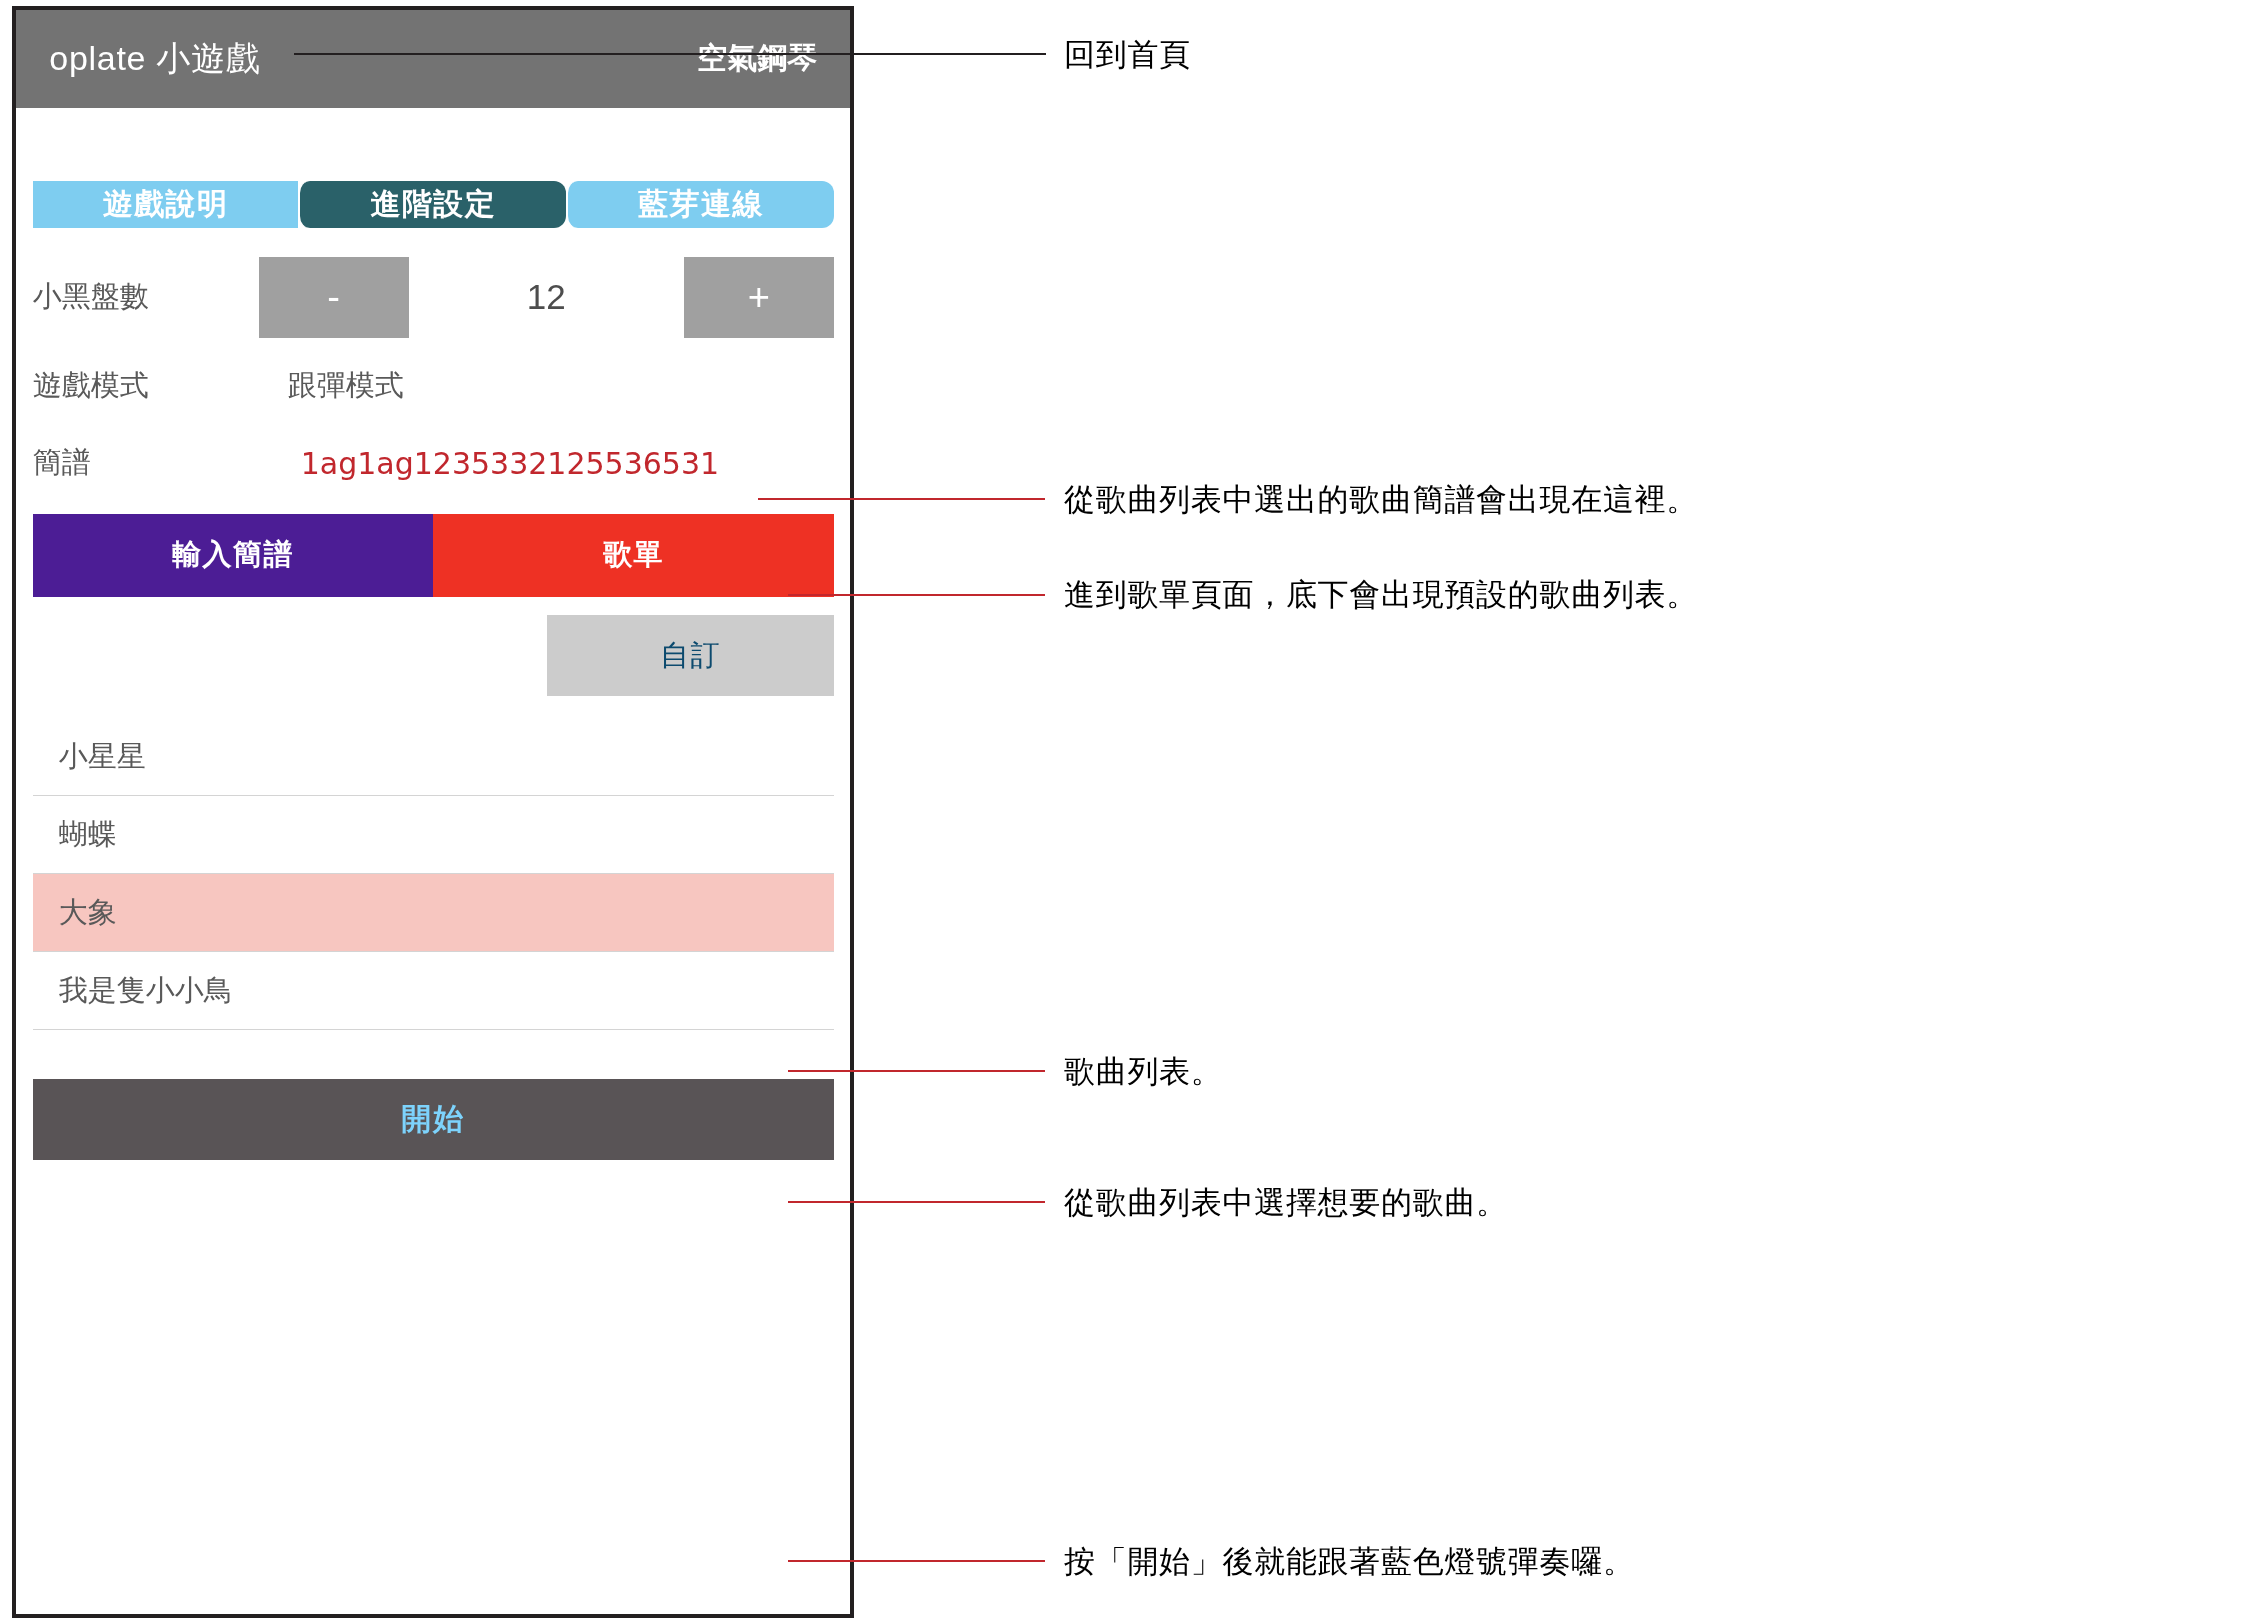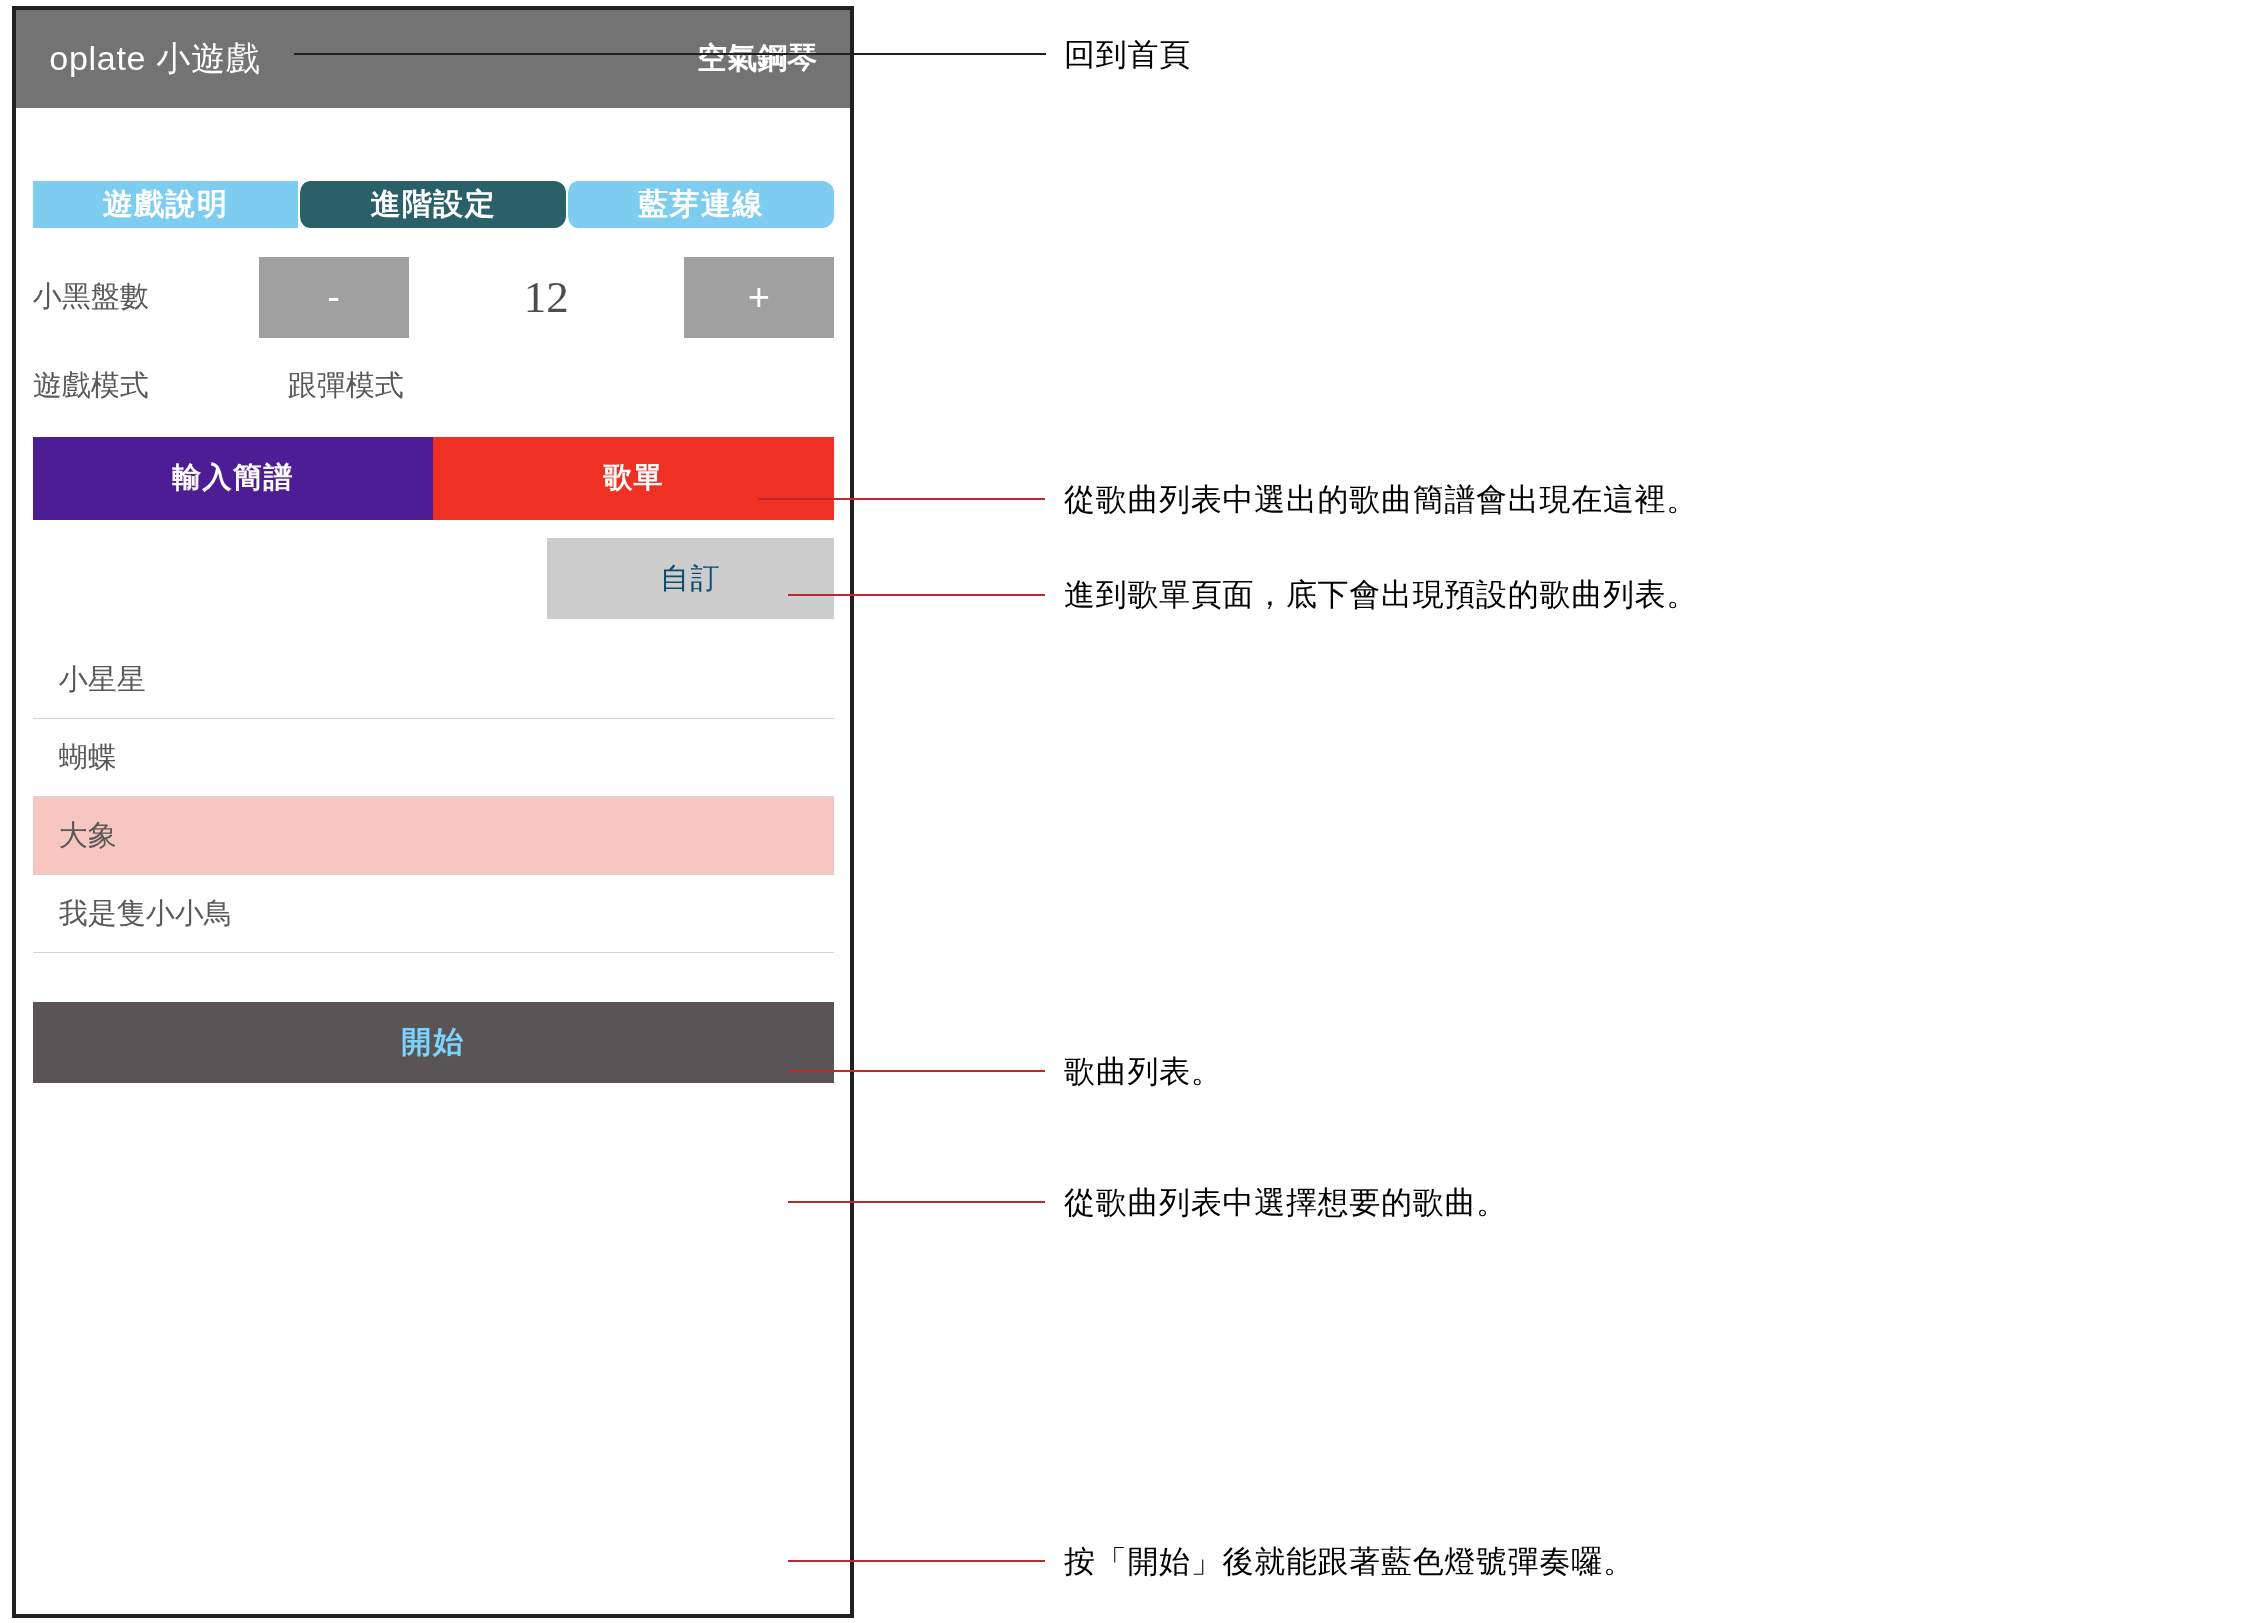--- a/index.html
+++ b/index.html
@@ -98,23 +98,22 @@
     align-items: center;
     justify-content: center;
     font-size: 38px;
     line-height: 1;
     font-weight: 400;
     box-sizing: border-box;
   }
   .stepper-value {
     flex: 1 1 auto;
     text-align: center;
-    font-size: 45px;
+    font-size: 35px;
     color: #4d4d4d;
-    font-family: Liberation Serif, serif;
   }
 
   .row-simple {
     display: flex;
     align-items: center;
     height: 77px;
   }
   .row-value {
     font-size: 29px;
     color: #595959;
@@ -234,20 +233,24 @@
       <div class="stepper-btn">-</div>
       <div class="stepper-value">12</div>
       <div class="stepper-btn">+</div>
     </div>
 
     <div class="row-simple">
       <span class="row-label">遊戲模式</span>
       <span class="row-value">跟彈模式</span>
     </div>
 
+    <div class="row-simple">
+      <span class="row-label">簡譜</span>
+      <span class="row-value notation">1ag1ag1235332125536531</span>
+    </div>
 
   </div>
 
   <div class="segmented">
     <div class="seg">輸入簡譜</div>
     <div class="seg selected">歌單</div>
   </div>
 
   <div class="custom-row">
     <div class="custom-btn">自訂</div>

